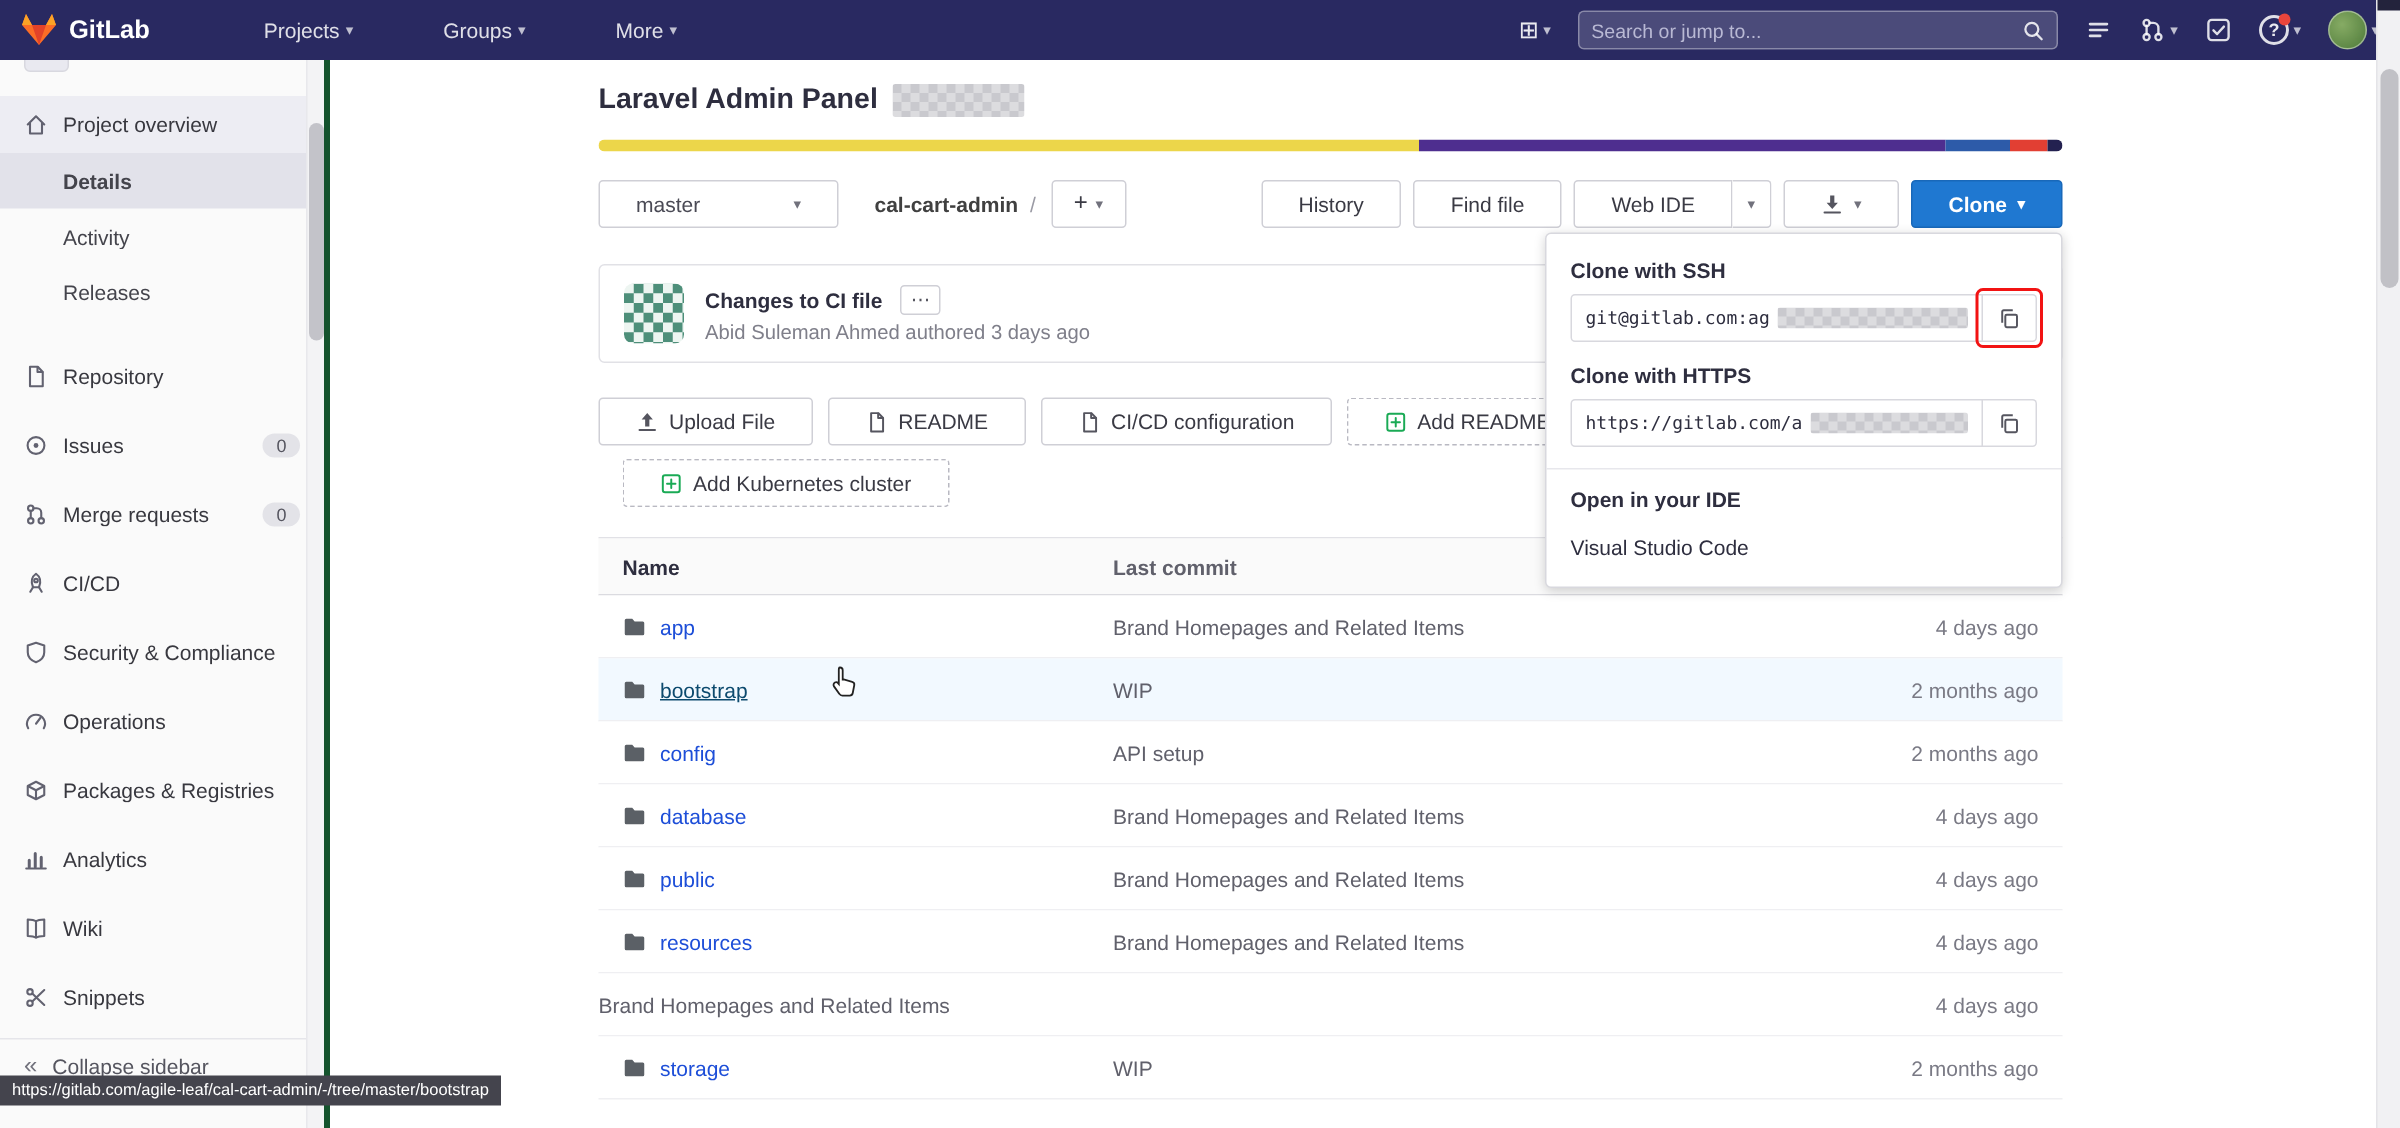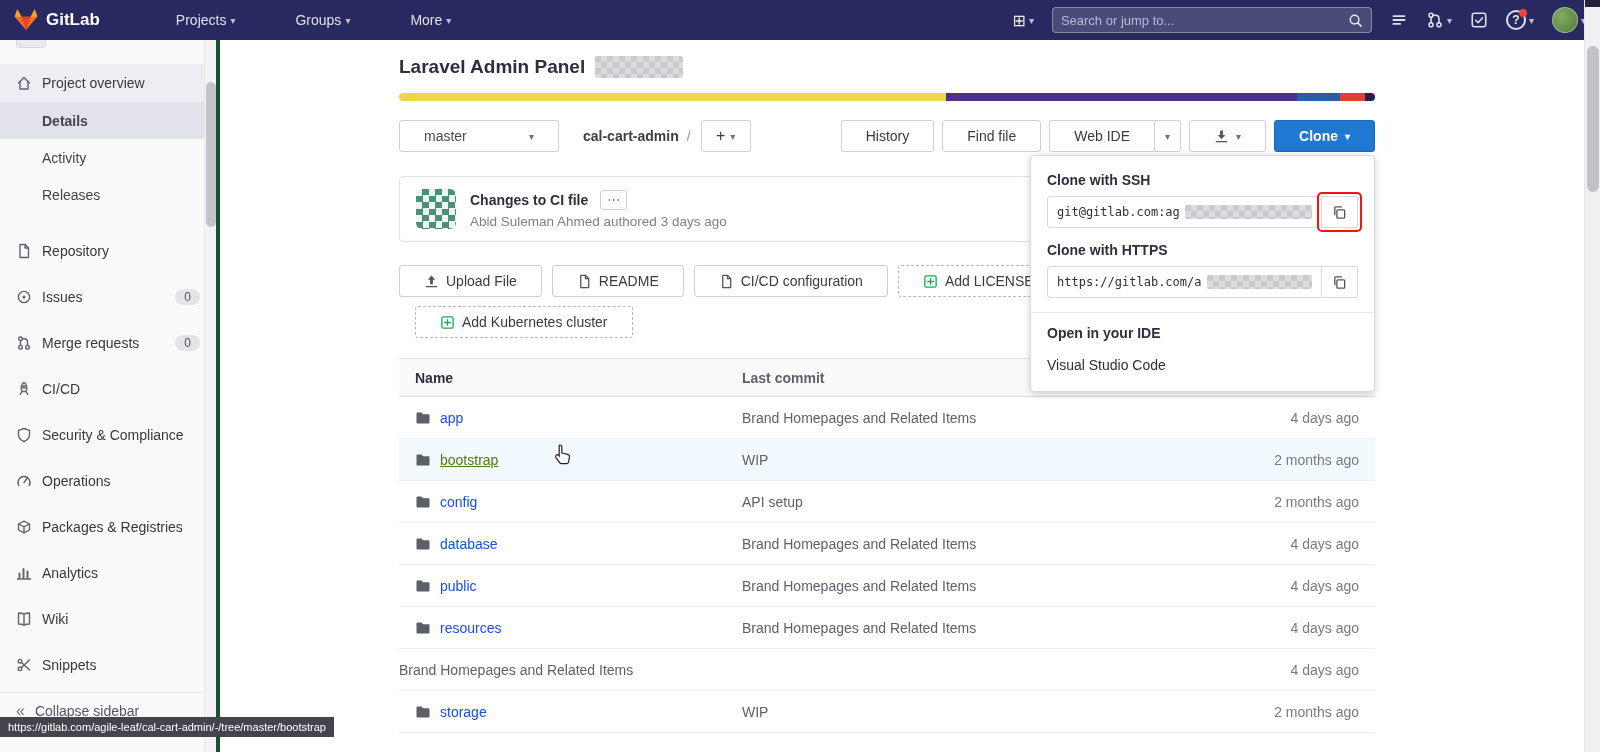--- a/index.html
+++ b/index.html
@@ -84,21 +84,21 @@
   
   .file-table { position:absolute; top:302px; left:0; width:100%; border-top:1px solid #e1e1e6; }
   .t-head { display:flex; height:38px; align-items:center; background:#fafafa; border-bottom:1px solid #dbdbe0; font-weight:bold; color:#2e2e3f; }
   .t-row { display:flex; height:42px; align-items:center; border-bottom:1px solid #efeff2; background:#fff; }
   .t-row.hl { background:#f2f9ff; }
   .c-name { width:343px; padding-left:16px; display:flex; align-items:center; gap:9px; }
   .c-commit { flex:1; color:#60606b; }
   .c-time { width:160px; text-align:right; padding-right:16px; color:#7a7a85; }
   .folder-ico { width:16px; height:16px; color:#5b6066; flex:0 0 auto; }
   .fname { color:#1d4ed8; }
-  .fname.link { color:#4d7c0f; text-decoration:underline; }
+  .fname.link { color:#0c4a6e; text-decoration:underline; }
 
   
   .clone-panel { position:absolute; top:99px; right:0; width:345px; background:#fff; border:1px solid #d8d8de; border-radius:4px; box-shadow:0 2px 8px rgba(0,0,0,.18); padding:16px; z-index:40; }
   .cp-label { font-weight:bold; color:#2e2e3f; margin-bottom:8px; }
   .input-group { display:flex; margin-bottom:14px; }
   .clone-input { flex:1; height:32px; border:1px solid #d8d8de; border-radius:3px 0 0 3px; display:flex; align-items:center; padding:0 9px; font-family:"DejaVu Sans Mono", monospace; font-size:12px; color:#2e2e3f; gap:5px; min-width:0; }
   .clone-input .redact { flex:1; height:14px; }
   .copy-btn { width:36px; height:32px; border:1px solid #d8d8de; border-left:none; border-radius:0 3px 3px 0; background:#fff; display:flex; align-items:center; justify-content:center; color:#55555f; cursor:pointer; position:relative; }
   .red-annotation { position:absolute; inset:-5px; border:2px solid #f21313; border-radius:5px; pointer-events:none; }
   .cp-divider { height:1px; background:#e7e7ec; margin:6px -16px 12px; }
@@ -474,21 +474,21 @@
           <svg class="btn-ico">
             <use href="#i-doc"></use>
           </svg>
           <span>CI/CD configuration</span>
         </button>
 
         <button class="btn dashed">
           <svg class="btn-ico">
             <use href="#i-plus-square"></use>
           </svg>
-          <span>Add LICENSE</span>
+          <span>Add README</span>
         </button>
 
         <button class="btn dashed">
           <svg class="btn-ico">
             <use href="#i-plus-square"></use>
           </svg>
           <span>Add CHANGELOG</span>
         </button>
 
     </div>

